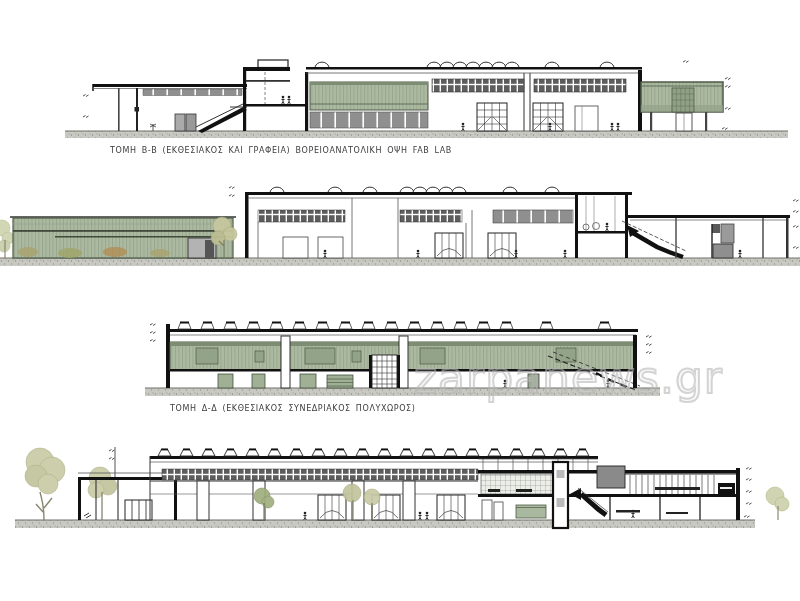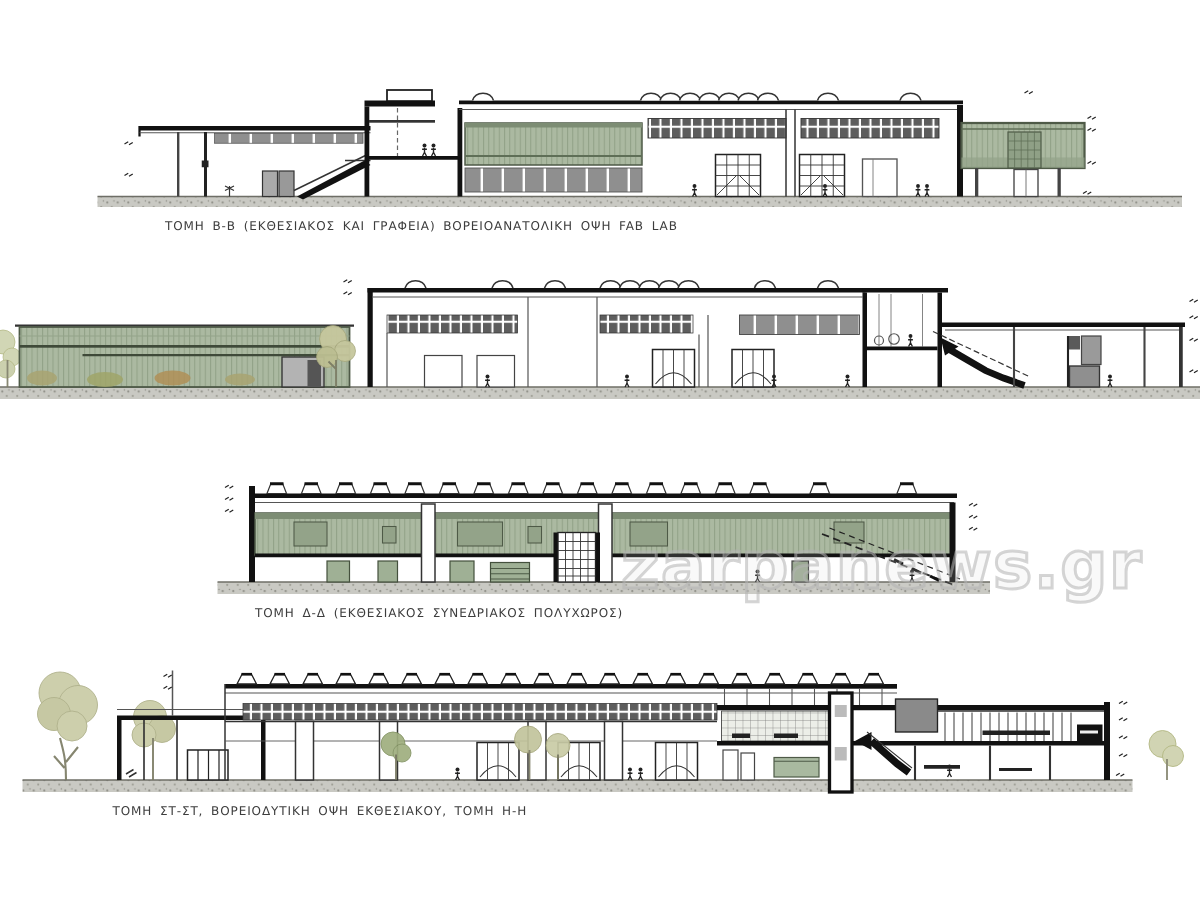--- a/index.html
+++ b/index.html
@@ -1,20 +1,20 @@
 <!DOCTYPE html>
 <html><head>
 <meta charset="utf-8">
 <style>
   html,body{margin:0;padding:0;background:#fff;}
   .sheet{position:relative;width:800px;height:601px;background:#ffffff;overflow:hidden;
          font-family:"DejaVu Sans",sans-serif;padding-left:32px;}
   .caption{position:absolute;font-size:8px;letter-spacing:0.6px;word-spacing:2px;
            color:#3d3d3d;white-space:nowrap;font-family:"DejaVu Sans",sans-serif;}
-  .watermark{position:absolute;left:414px;top:352px;font-size:44px;font-weight:bold;
+  .watermark{position:absolute;left:414px;top:352px;font-size:44px;font-weight:normal;
              letter-spacing:1px;font-family:"DejaVu Sans",sans-serif;
              color:rgba(215,215,215,0.16);
              -webkit-text-stroke:2px rgba(178,178,178,0.55);
              user-select:none;pointer-events:none;z-index:5;text-align:center;}
   svg{position:absolute;left:0;top:0;}
 </style>
 </head>
 <body>
 
 <div class="sheet">
@@ -434,16 +434,15 @@
     <g opacity="0.9">
       <circle cx="775" cy="496" r="9" fill="#cdd0ab" stroke="#aab076" stroke-width="0.6"></circle>
       <circle cx="782" cy="504" r="7" fill="#cdd0ab" stroke="#aab076" stroke-width="0.6"></circle>
       <path d="M778,520 V506" stroke="#7c7c64" stroke-width="1.2" fill="none"></path>
     </g>
   </g>
 </svg>
 
   <div class="caption" style="left:110px;top:146px;">ΤΟΜΗ Β-Β (ΕΚΘΕΣΙΑΚΟΣ  ΚΑΙ ΓΡΑΦΕΙΑ)  ΒΟΡΕΙΟΑΝΑΤΟΛΙΚΗ  ΟΨΗ FAB LAB</div>
   <div class="caption" style="left:170px;top:404px;text-align:right;">ΤΟΜΗ  Δ-Δ (ΕΚΘΕΣΙΑΚΟΣ  ΣΥΝΕΔΡΙΑΚΟΣ  ΠΟΛΥΧΩΡΟΣ)</div>
-  <div class="caption" style="left:75px;top:536px;">ΤΟΜΗ  ΣΤ-ΣΤ,  ΒΟΡΕΙΟΔΥΤΙΚΗ  ΟΨΗ ΕΚΘΕΣΙΑΚΟΥ,  ΤΟΜΗ  Η-Η</div>
 
   <div class="watermark">zarpanews.gr</div>
 </div>
 
 </body></html>

